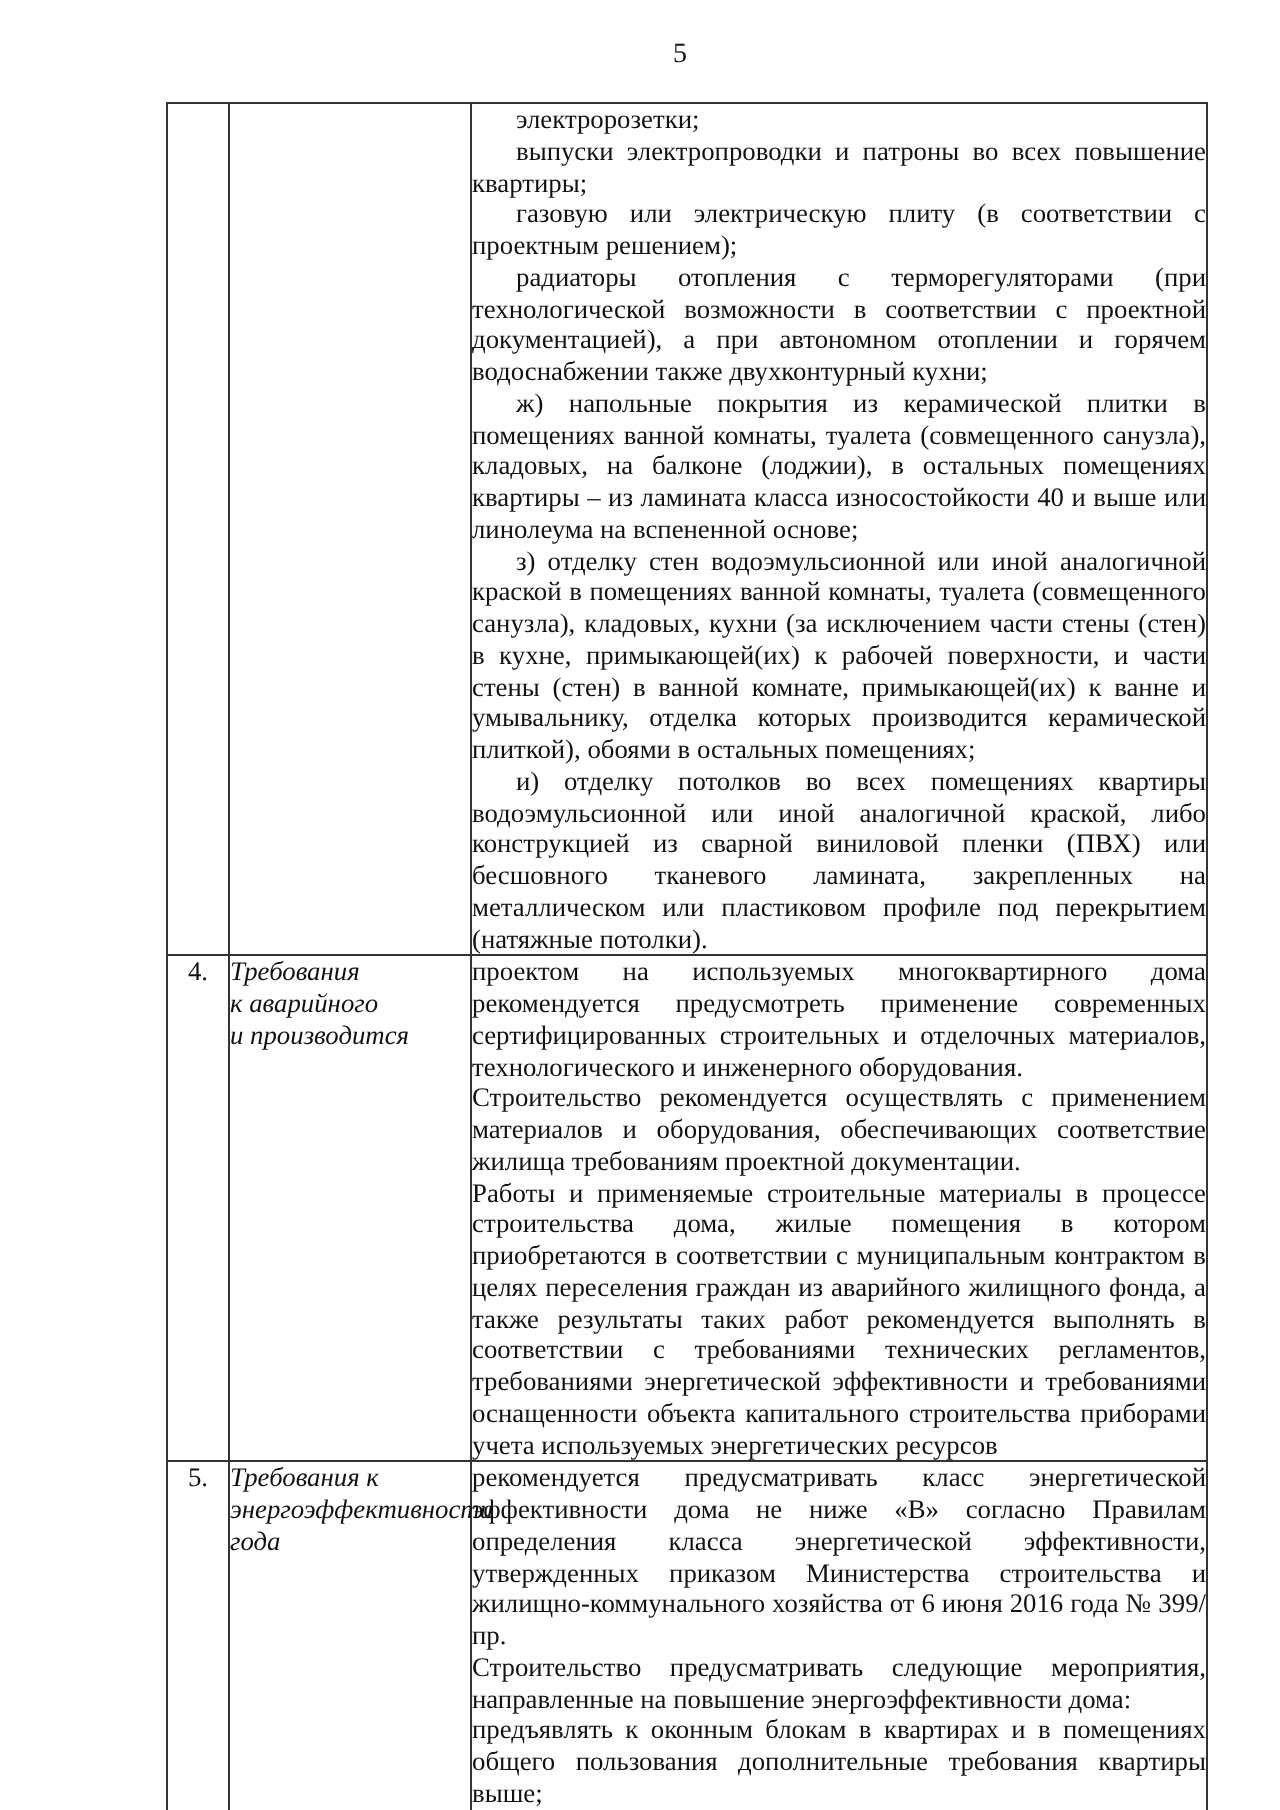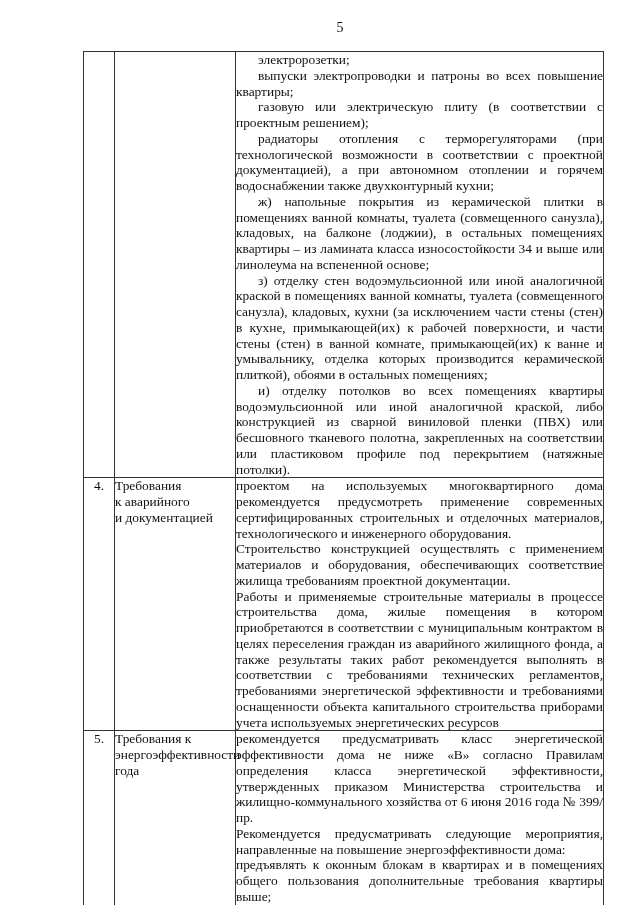--- a/index.html
+++ b/index.html
@@ -17,21 +17,21 @@
     width: 520px; border-collapse: collapse; table-layout: fixed;
     font-size: 13.4px; line-height: 15.75px;
   }
   table.doc td {
     border: 1px solid #333; vertical-align: top; padding: 0;
   }
   col.c-num { width: 31px; }
   col.c-name { width: 121px; }
   col.c-text { width: 368px; }
   td.num { text-align: center; padding-top: 1px; }
-  td.name { padding-left: 2px; padding-top: 1px; }
+  td.name { padding-left: 2px; padding-top: 1px; font-style: italic; }
   td.text { padding: 1px 1px 0 2px; }
   .para { text-align: justify; margin: 0; }
   .para.indent { text-indent: 22px; }
   .name-line { display: block; white-space: nowrap; }
   .row1 td { height: 386px; }
   .row2 td { height: 239px; }
   .row3 td { height: 148px; }
 </style>
 </head>
 <body>
@@ -46,45 +46,45 @@
   </colgroup>
   <tbody id="table-body">
       <tr class="row1">
         <td class="num"></td>
         <td class="name"></td>
         <td class="text">
           <p class="para indent">электророзетки;</p>
           <p class="para indent">выпуски электропроводки и патроны во всех повышение квартиры;</p>
           <p class="para indent">газовую или электрическую плиту (в соответствии с проектным решением);</p>
           <p class="para indent">радиаторы отопления с терморегуляторами (при технологической возможности в соответствии с проектной документацией), а при автономном отоплении и горячем водоснабжении также двухконтурный кухни;</p>
-          <p class="para indent">ж) напольные покрытия из керамической плитки в помещениях ванной комнаты, туалета (совмещенного санузла), кладовых, на балконе (лоджии), в остальных помещениях квартиры – из ламината класса износостойкости 34 и выше или линолеума на вспененной основе;</p>
+          <p class="para indent">ж) напольные покрытия из керамической плитки в помещениях ванной комнаты, туалета (совмещенного санузла), кладовых, на балконе (лоджии), в остальных помещениях квартиры – из ламината класса износостойкости 40 и выше или линолеума на вспененной основе;</p>
           <p class="para indent">з) отделку стен водоэмульсионной или иной аналогичной краской в помещениях ванной комнаты, туалета (совмещенного санузла), кладовых, кухни (за исключением части стены (стен) в кухне, примыкающей(их) к рабочей поверхности, и части стены (стен) в ванной комнате, примыкающей(их) к ванне и умывальнику, отделка которых производится керамической плиткой), обоями в остальных помещениях;</p>
-          <p class="para indent">и) отделку потолков во всех помещениях квартиры водоэмульсионной или иной аналогичной краской, либо конструкцией из сварной виниловой пленки (ПВХ) или бесшовного тканевого полотна, закрепленных на соответствии или пластиковом профиле под перекрытием (натяжные потолки).</p>
+          <p class="para indent">и) отделку потолков во всех помещениях квартиры водоэмульсионной или иной аналогичной краской, либо конструкцией из сварной виниловой пленки (ПВХ) или бесшовного тканевого ламината, закрепленных на металлическом или пластиковом профиле под перекрытием (натяжные потолки).</p>
         </td>
       </tr>
       <tr class="row2">
         <td class="num">4.</td>
         <td class="name">
           <span class="name-line">Требования</span>
           <span class="name-line">к аварийного</span>
-          <span class="name-line">и документацией</span>
+          <span class="name-line">и производится</span>
         </td>
         <td class="text">
           <p class="para">проектом на используемых многоквартирного дома рекомендуется предусмотреть применение современных сертифицированных строительных и отделочных материалов, технологического и инженерного оборудования.</p>
-          <p class="para">Строительство конструкцией осуществлять с применением материалов и оборудования, обеспечивающих соответствие жилища требованиям проектной документации.</p>
+          <p class="para">Строительство рекомендуется осуществлять с применением материалов и оборудования, обеспечивающих соответствие жилища требованиям проектной документации.</p>
           <p class="para">Работы и применяемые строительные материалы в процессе строительства дома, жилые помещения в котором приобретаются в соответствии с муниципальным контрактом в целях переселения граждан из аварийного жилищного фонда, а также результаты таких работ рекомендуется выполнять в соответствии с требованиями технических регламентов, требованиями энергетической эффективности и требованиями оснащенности объекта капитального строительства приборами учета используемых энергетических ресурсов</p>
         </td>
       </tr>
       <tr class="row3">
         <td class="num">5.</td>
         <td class="name">
           <span class="name-line">Требования к</span>
           <span class="name-line">энергоэффективности</span>
           <span class="name-line">года</span>
         </td>
         <td class="text">
           <p class="para">рекомендуется предусматривать класс энергетической эффективности дома не ниже «В» согласно Правилам определения класса энергетической эффективности, утвержденных приказом Министерства строительства и жилищно-коммунального хозяйства от 6 июня 2016 года № 399/пр.</p>
-          <p class="para">Рекомендуется предусматривать следующие мероприятия, направленные на повышение энергоэффективности дома:</p>
+          <p class="para">Строительство предусматривать следующие мероприятия, направленные на повышение энергоэффективности дома:</p>
           <p class="para">предъявлять к оконным блокам в квартирах и в помещениях общего пользования дополнительные требования квартиры выше;</p>
         </td>
       </tr>
     </tbody>
 </table>
 
 </body></html>

